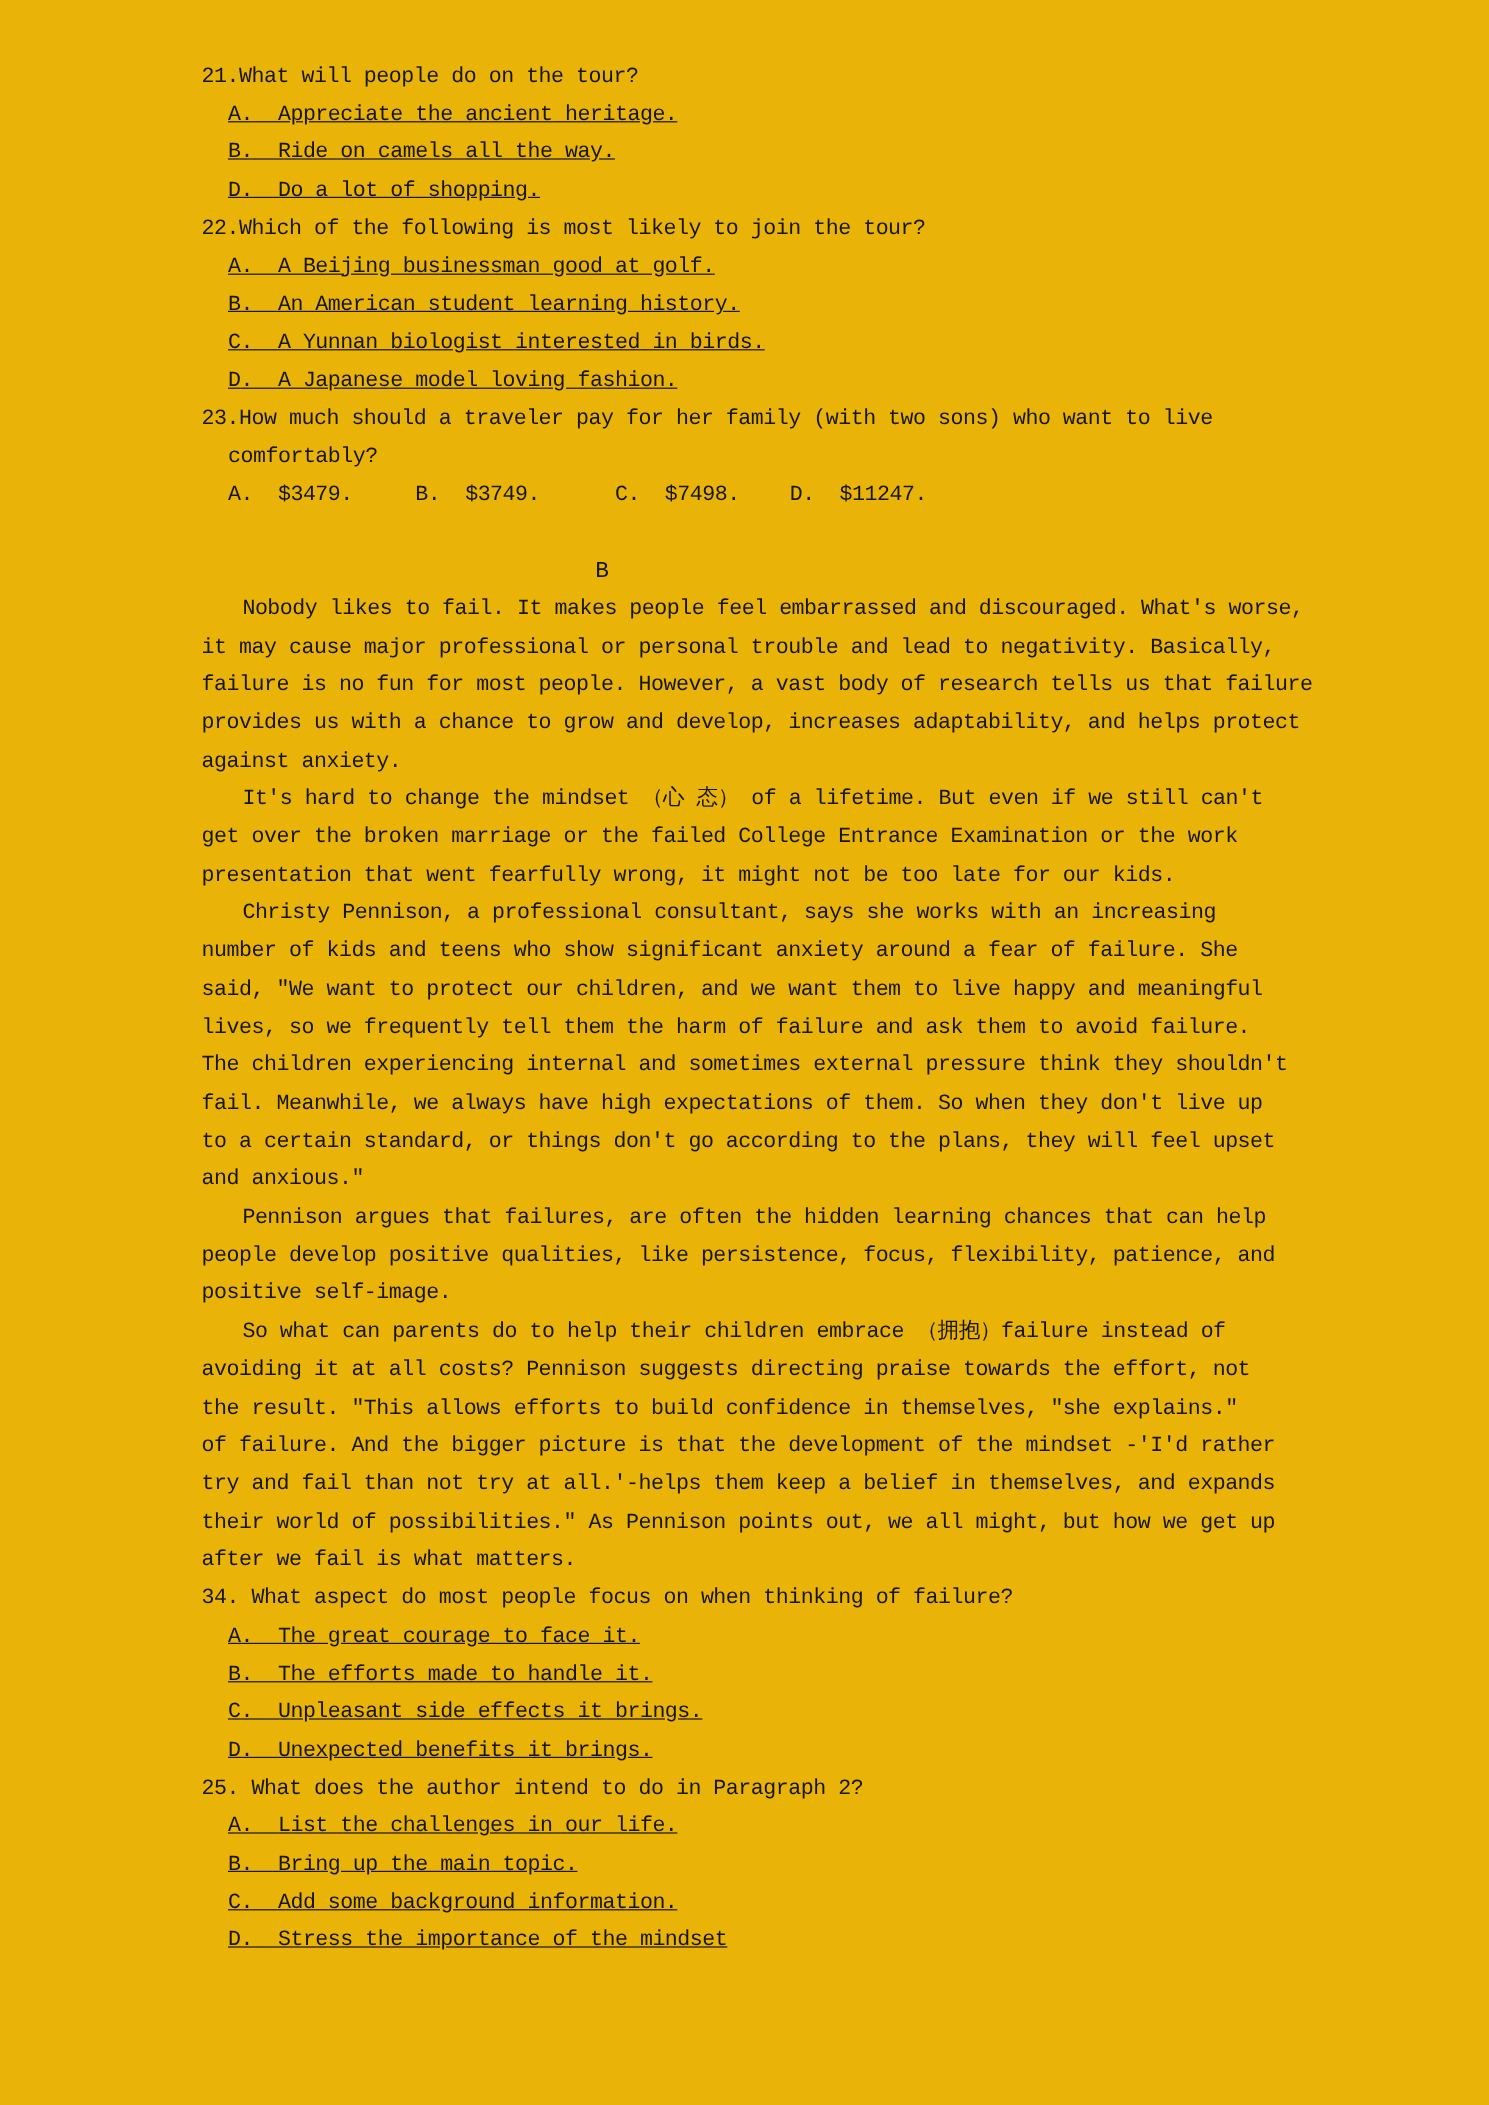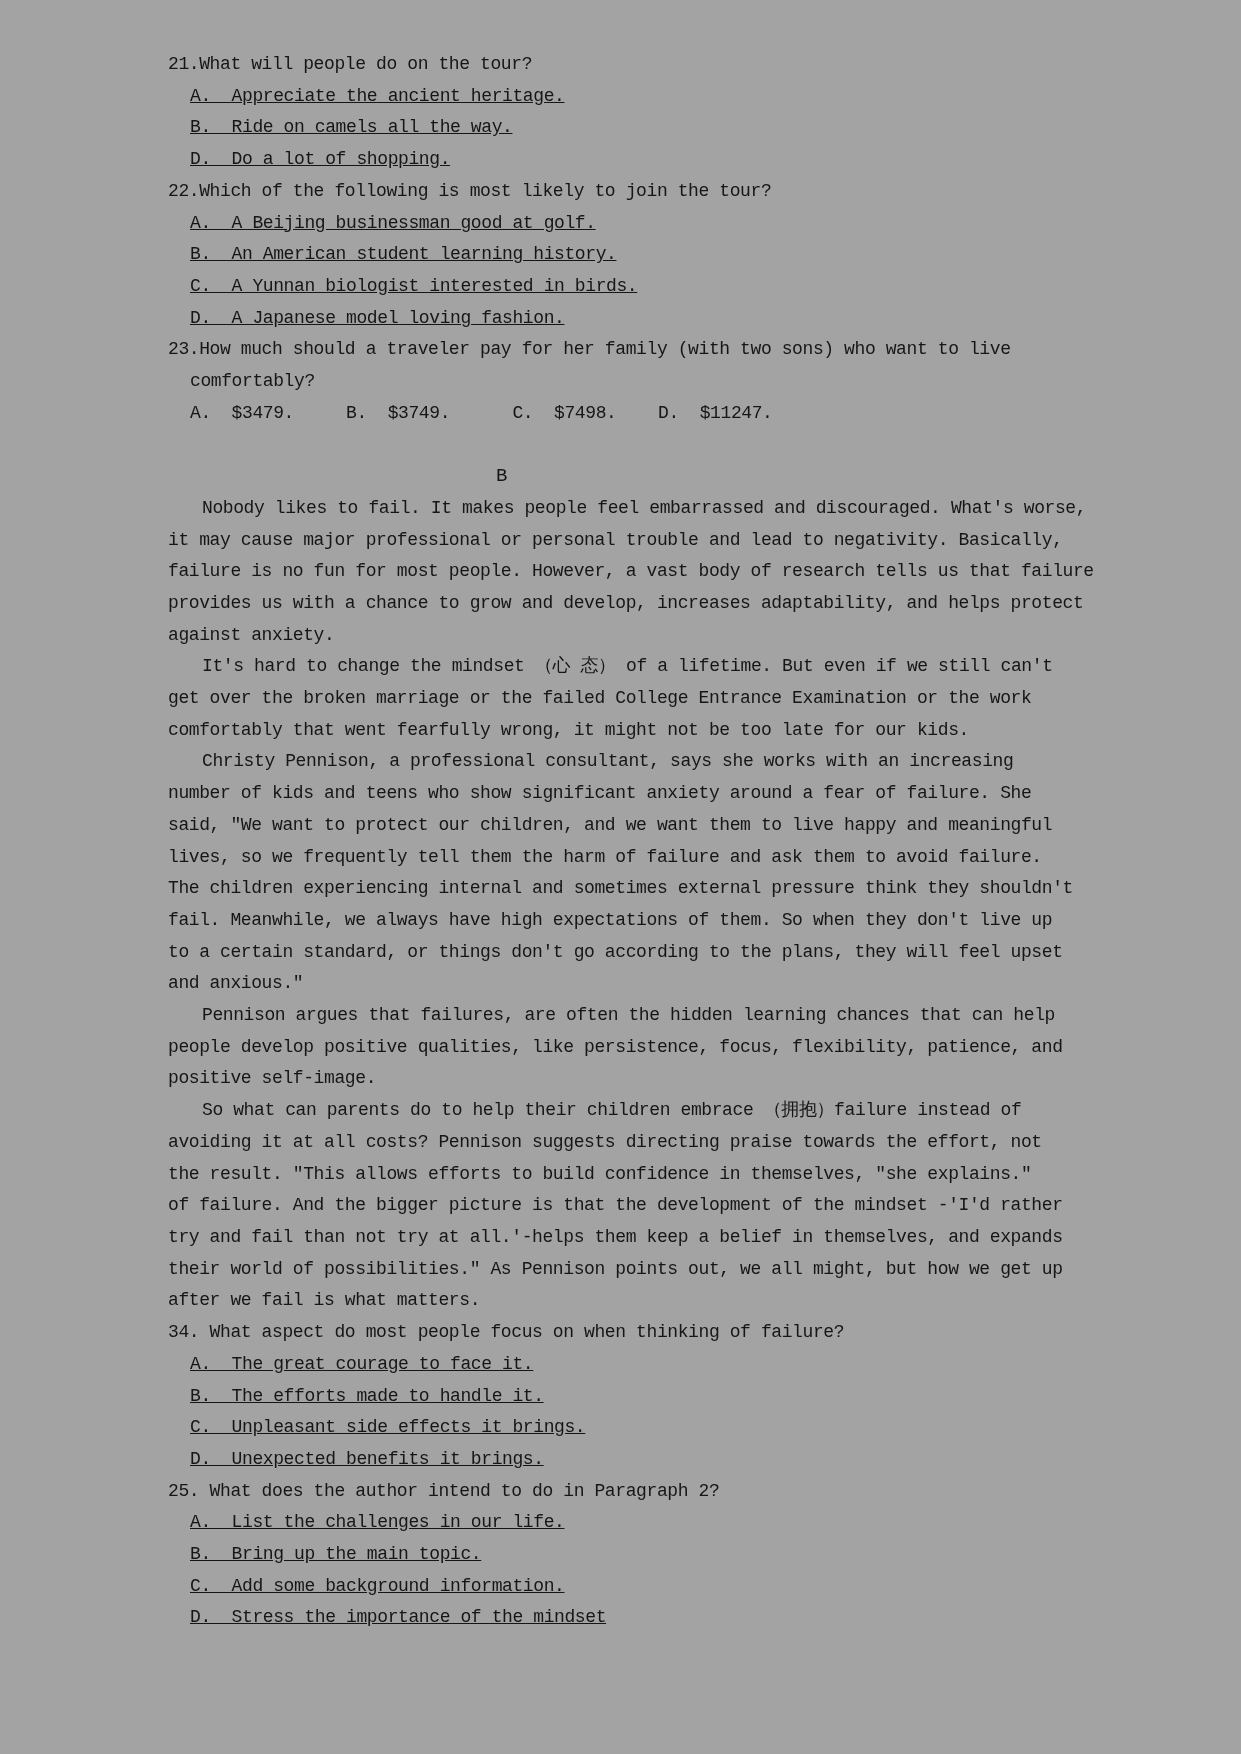--- a/index.html
+++ b/index.html
@@ -4,21 +4,21 @@
   <style>
     html, body {
       margin: 0;
       padding: 0;
       background: #ffffff;
     }
     .page {
       position: relative;
       width: 1241px;
       height: 1754px;
-      background: #a3a3a3;
+      background: #eab308;
       overflow: hidden;
       color: #161616;
       font-family: "Liberation Mono", "DejaVu Sans Mono", monospace;
     }
     .content {
       padding: 49px 150px 0 168px;
     }
     .line {
       white-space: pre;
       font-size: 18px;
@@ -69,21 +69,21 @@
       <div class="line">Nobody likes to fail. It makes people feel embarrassed and discouraged. What's worse,</div>
       <div class="line">it may cause major professional or personal trouble and lead to negativity. Basically,</div>
       <div class="line">failure is no fun for most people. However, a vast body of research tells us that failure</div>
       <div class="line">provides us with a chance to grow and develop, increases adaptability, and helps protect</div>
       <div class="line">against anxiety.</div>
     </div>
 
     <div class="para">
       <div class="line">It's hard to change the mindset （心 态） of a lifetime. But even if we still can't</div>
       <div class="line">get over the broken marriage or the failed College Entrance Examination or the work</div>
-      <div class="line">comfortably that went fearfully wrong, it might not be too late for our kids.</div>
+      <div class="line">presentation that went fearfully wrong, it might not be too late for our kids.</div>
     </div>
 
     <div class="para">
       <div class="line">Christy Pennison, a professional consultant, says she works with an increasing</div>
       <div class="line">number of kids and teens who show significant anxiety around a fear of failure. She</div>
       <div class="line">said, ″We want to protect our children, and we want them to live happy and meaningful</div>
       <div class="line">lives, so we frequently tell them the harm of failure and ask them to avoid failure.</div>
       <div class="line">The children experiencing internal and sometimes external pressure think they shouldn't</div>
       <div class="line">fail. Meanwhile, we always have high expectations of them. So when they don't live up</div>
       <div class="line">to a certain standard, or things don't go according to the plans, they will feel upset</div>

